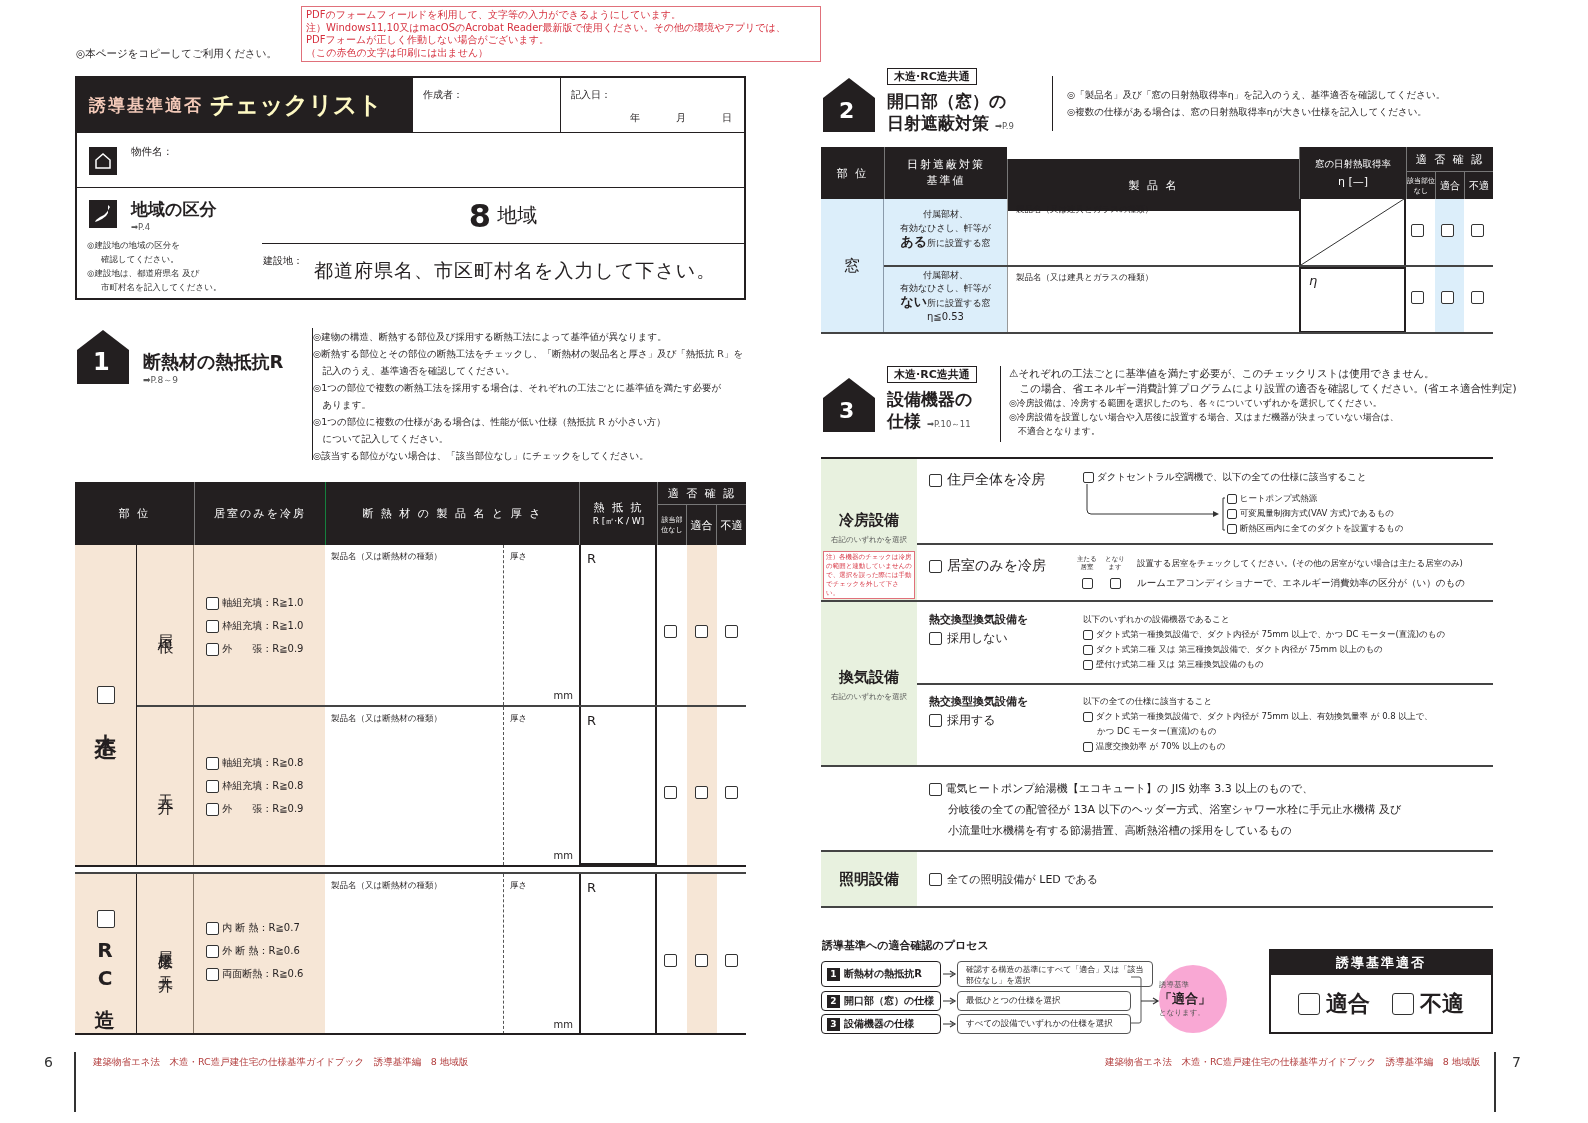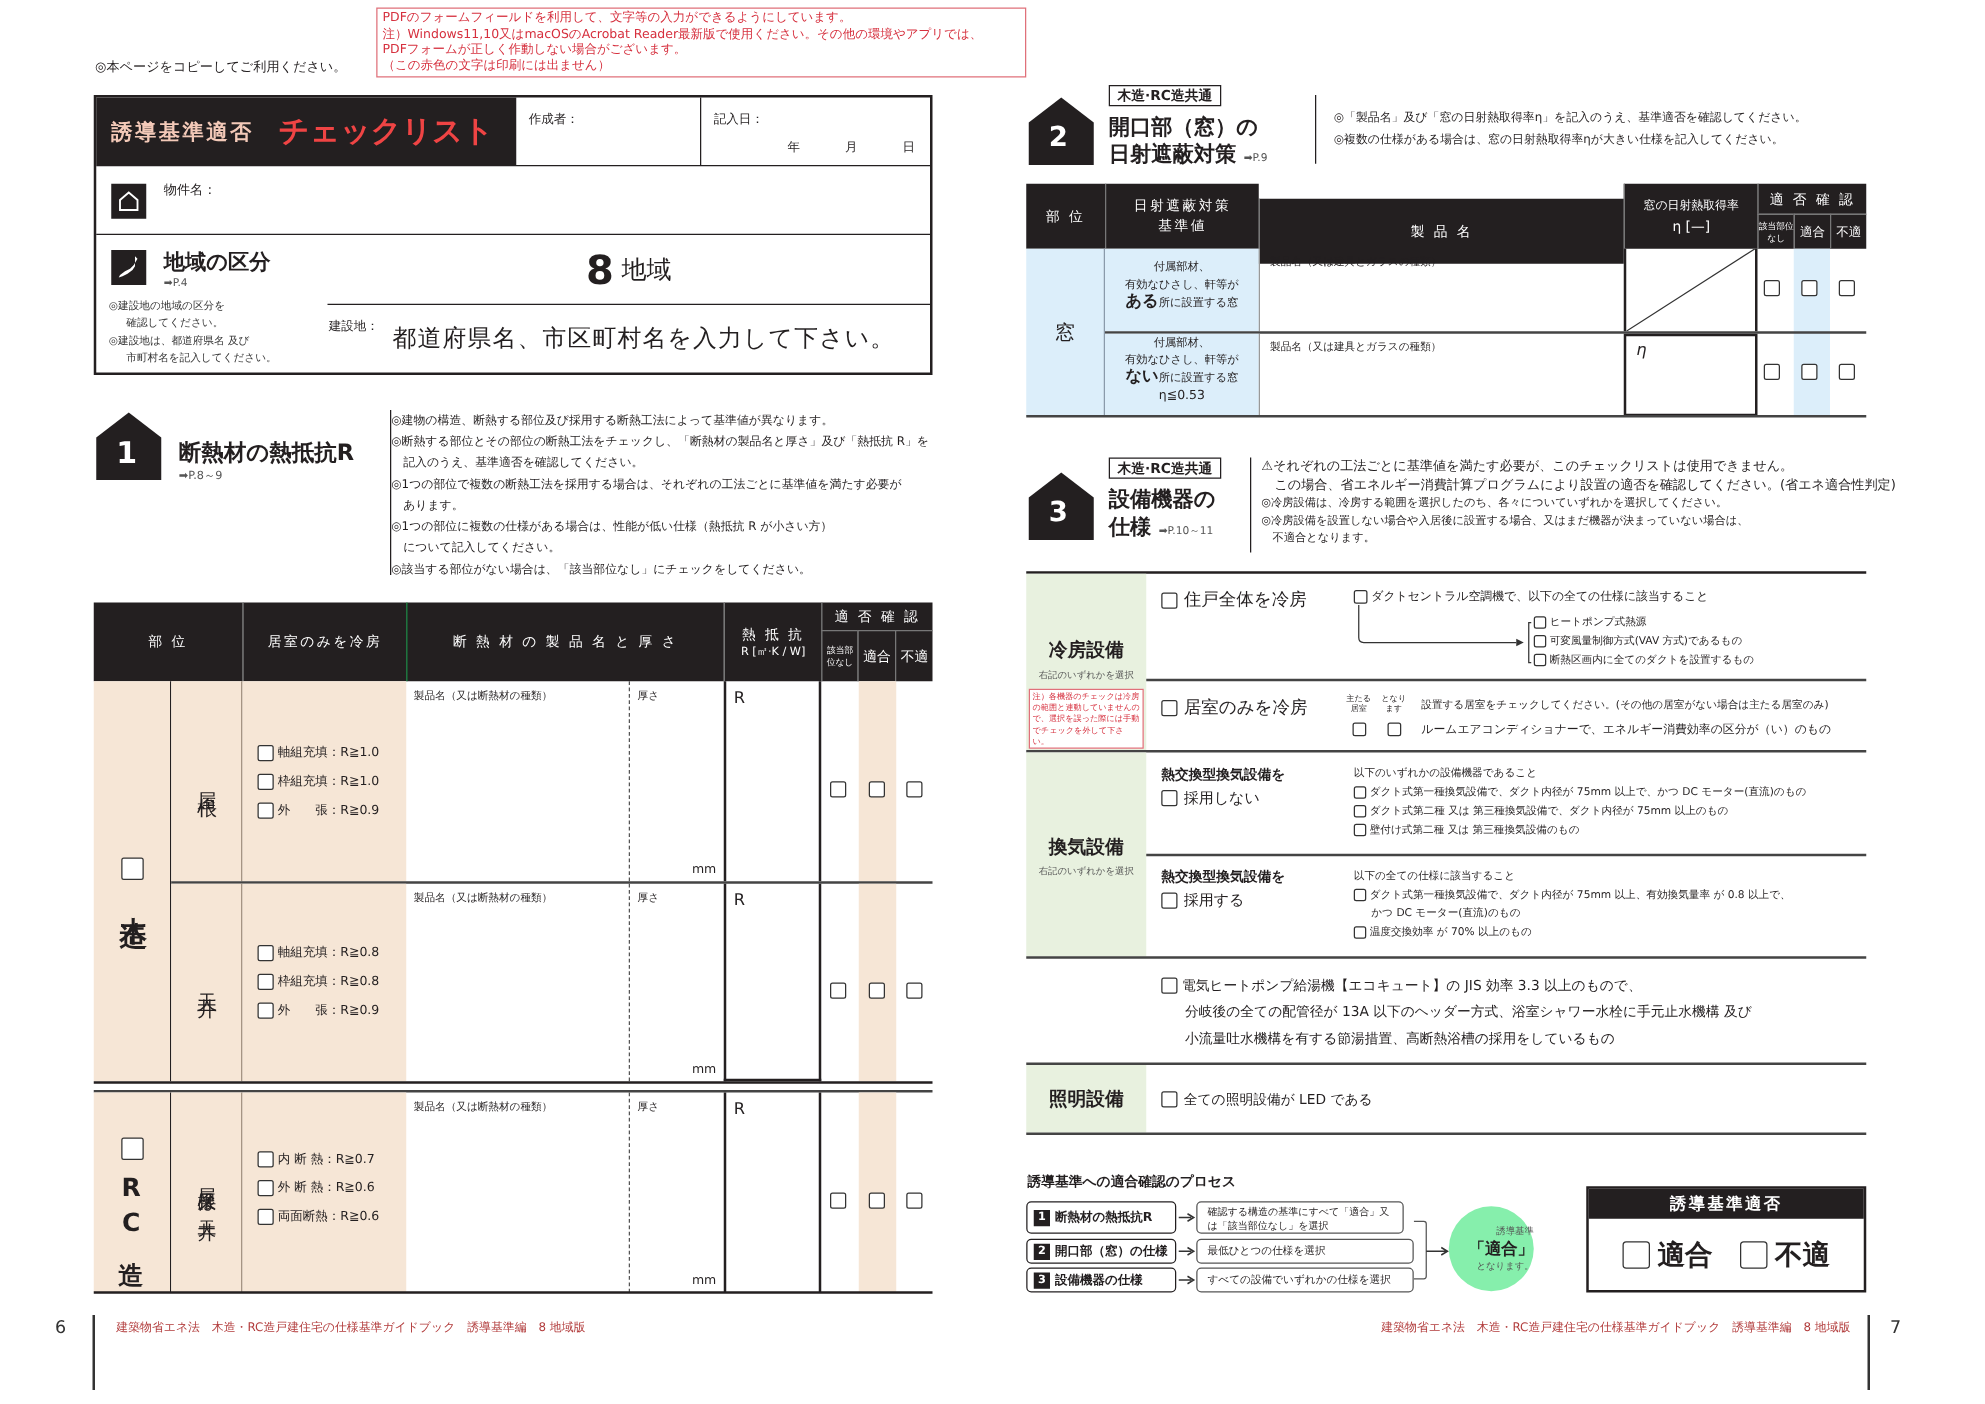--- a/index.html
+++ b/index.html
@@ -31,21 +31,21 @@
   <div class="abs note-red" style="left:301px;top:6px;width:520px;height:56px">
     <div>PDFのフォームフィールドを利用して、文字等の入力ができるようにしています。</div>
     <div>注）Windows11,10又はmacOSのAcrobat Reader最新版で使用ください。その他の環境やアプリでは、</div>
     <div>PDFフォームが正しく作動しない場合がございます。</div>
     <div>（この赤色の文字は印刷には出ません）</div>
   </div>
 
   <div class="abs" style="left:75px;top:76px;width:671px;height:224px;border:2px solid #231f20">
     <div class="abs dark" style="left:0;top:0;width:335px;height:54px;display:flex;align-items:center;padding-left:12px">
       <span style="color:#f3c9b8;font-size:17px;font-weight:bold;letter-spacing:2px">誘導基準適否</span>
-      <span style="color:#ef4444;font-size:24px;font-weight:bold;margin-left:20px">チェックリスト</span>
+      <span style="color:#fef9c3;font-size:24px;font-weight:bold;margin-left:7px">チェックリスト</span>
     </div>
     <div class="abs" style="left:335px;top:0;width:148px;height:54px;border-left:1.5px solid #231f20;padding:5px 10px">
       <span style="font-size:10px">作成者：</span>
     </div>
     <div class="abs" style="left:483px;top:0;width:186px;height:54px;border-left:1.5px solid #231f20;padding:5px 10px">
       <span style="font-size:10px">記入日：</span>
       <div class="abs" style="right:14px;bottom:7px;font-size:10px;display:flex;gap:36px">
         <span>年</span>
         <span>月</span>
         <span>日</span>
@@ -378,28 +378,28 @@
     </div>
     <div class="abs" style="left:0;top:53px;width:120px;height:20px;border:1.5px solid #231f20;border-radius:4px;display:flex;align-items:center;padding-left:5px;font-size:10px;font-weight:bold;gap:4px">
       <span style="background:#231f20;color:#fff;font-size:9px;width:13px;height:13px;display:inline-flex;align-items:center;justify-content:center">3</span>
       <span>設備機器の仕様</span>
     </div>
     <svg class="abs" style="left:120px;top:0" width="18" height="76">
       <path d="M2 13 H12 M9 10 L14 13 L9 16" fill="none" stroke="#333" stroke-width="1.2"></path>
       <path d="M2 40 H12 M9 37 L14 40 L9 43" fill="none" stroke="#333" stroke-width="1.2"></path>
       <path d="M2 63 H12 M9 60 L14 63 L9 66" fill="none" stroke="#333" stroke-width="1.2"></path>
     </svg>
-    <div class="abs" style="left:136px;top:0;width:166px;height:26px;border:1.2px solid #555;border-radius:4px;font-size:8px;line-height:11px;padding:2px 8px">確認する構造の基準にすべて「適合」又は「該当部位なし」を選択</div>
+    <div class="abs" style="left:136px;top:0;width:196px;height:26px;border:1.2px solid #555;border-radius:4px;font-size:8px;line-height:11px;padding:2px 8px">確認する構造の基準にすべて「適合」又は「該当部位なし」を選択</div>
     <div class="abs" style="left:136px;top:30px;width:174px;height:20px;border:1.2px solid #555;border-radius:4px;font-size:8.5px;padding:3px 8px">最低ひとつの仕様を選択</div>
     <div class="abs" style="left:136px;top:53px;width:174px;height:20px;border:1.2px solid #555;border-radius:4px;font-size:8.5px;padding:3px 8px">すべての設備でいずれかの仕様を選択</div>
     <svg class="abs" style="left:310px;top:0" width="30" height="76">
       <path d="M0 16 H8 Q10 16 10 18 V60 Q10 62 8 62 H0" fill="none" stroke="#555" stroke-width="1"></path>
       <path d="M10 40 H26 M22 37 L27 40 L22 43" fill="none" stroke="#333" stroke-width="1.2"></path>
     </svg>
-    <div class="abs" style="left:338px;top:4px;width:68px;height:68px;border-radius:50%;background:#86efac;display:flex;flex-direction:column;align-items:flex-end;justify-content:center">
+    <div class="abs" style="left:338px;top:4px;width:68px;height:68px;border-radius:50%;background:#f9a8d4;display:flex;flex-direction:column;align-items:flex-start;justify-content:center">
       <span style="font-size:7.5px;color:#555">誘導基準</span>
       <span style="font-size:13px;font-weight:bold">「適合」</span>
       <span style="font-size:7.5px;color:#555">となります。</span>
     </div>
   </div>
 
   <div class="abs" style="left:1269px;top:949px;width:224px;height:85px;border:2px solid #231f20">
     <div class="dark" style="height:24px;display:flex;align-items:center;justify-content:center;font-size:13px;font-weight:bold;letter-spacing:2px">誘導基準適否</div>
     <div style="display:flex;align-items:center;justify-content:center;gap:22px;height:57px;font-size:22px;font-weight:bold">
       <span style="display:flex;align-items:center;gap:6px">

